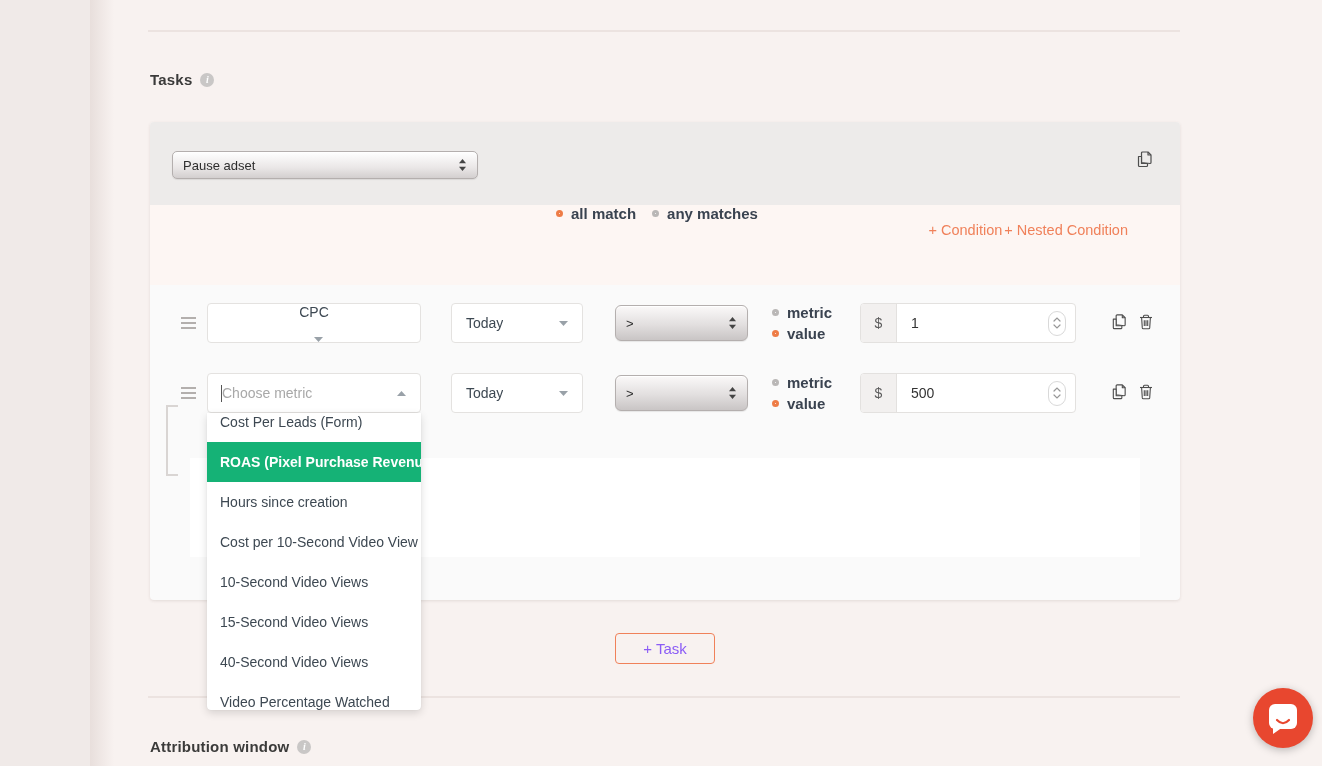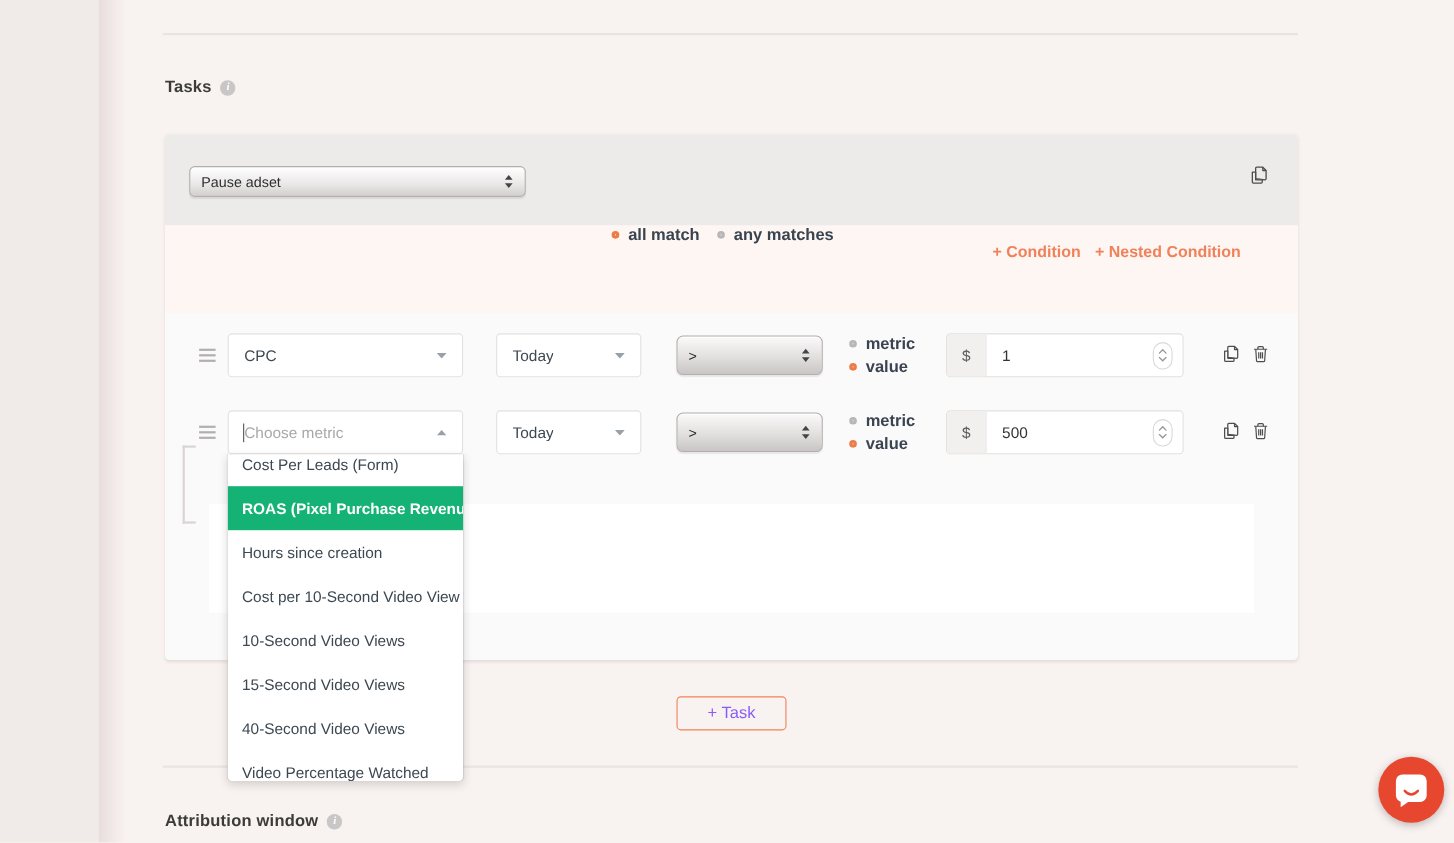--- a/index.html
+++ b/index.html
@@ -93,21 +93,21 @@
   .icon-btn { position:absolute; top:11px; width:18px; height:18px; background:none; border:none;
     padding:0; cursor:pointer; display:inline-flex; align-items:center; justify-content:center; }
   .header-copy-btn { position:absolute; right:26px; top:28px; width:20px; height:20px;
     background:none; border:none; padding:0; cursor:pointer; }
 
   
   .match-bar { position:absolute; left:0; top:83px; width:100%; height:80px; background:#fdf6f3;
     display:flex; align-items:center; padding:0 52px 0 36px;flex-direction:column; }
   .match-group { display:flex; align-items:center; gap:16px; }
   .match-opt { display:flex; align-items:center; gap:8px; font-size:15px; font-weight:bold; color:#3a4350; cursor:pointer; }
-  .cond-links { margin-left:auto; display:flex; gap:13px;font-weight:bold; }
+  .cond-links { margin-left:auto; display:flex; gap:2px; }
   .cond-links a { color:#f0815a; font-size:14.5px; text-decoration:none; cursor:pointer; }
 
   
   .dropdown { position:absolute; left:57px; top:208px; width:214px; height:297px; background:#fff;
     border-radius:0 0 4px 4px; box-shadow:0 3px 9px rgba(0,0,0,0.14), 0 0 1px rgba(0,0,0,0.12);
     overflow:hidden; z-index:20; }
   .dropdown ul { list-style:none; margin-top:-11px; }
   .dropdown li { height:40px; line-height:40px; padding:0 13px; font-size:14px; color:#3d4852;
     white-space:nowrap; overflow:hidden; cursor:pointer; }
   .dropdown li.highlighted { background:#15b276; color:#fff; font-weight:bold; }
@@ -183,21 +183,21 @@
     <div class="rows-area">
       <div class="white-panel"></div>
       <div class="bracket"></div>
 
       <div class="cond-row row-1">
         <div class="drag-handle">
             <i></i>
             <i></i>
             <i></i>
           </div>
-        <div class="white-select" style="left:57px;width:214px;">
+        <div class="white-select" style="left:57px;width:214px;flex-direction:column;">
           <span class="sel-text">CPC</span>
           <span class="caret-svg">
             <svg width="9" height="5" viewBox="0 0 9 5">
                 <path d="M0 0 h9 L4.5 5 Z" fill="#99a1a8"></path>
               </svg>
           </span>
         </div>
         <div class="white-select" style="left:301px;width:132px;">
           <span class="sel-text">Today</span>
           <span class="caret-svg">

